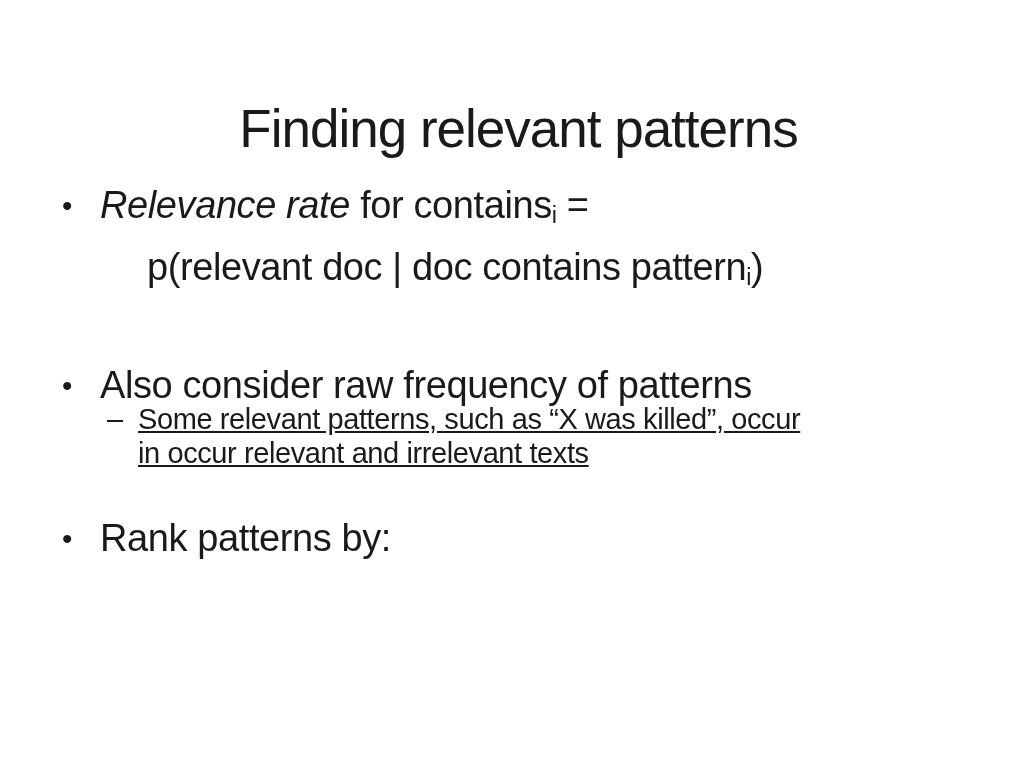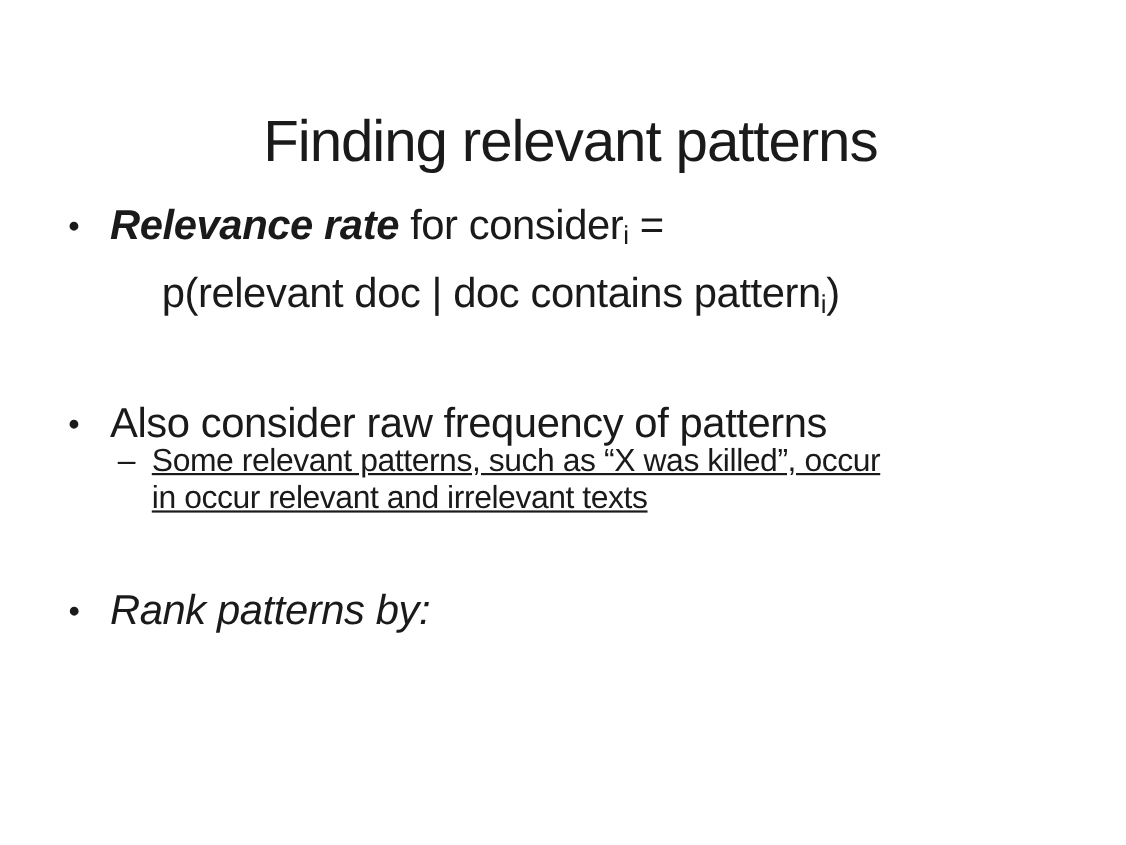--- a/index.html
+++ b/index.html
@@ -32,51 +32,51 @@
     font-weight: normal;
     letter-spacing: -1px;
   }
   .body-text { font-size: 38px; line-height: 1.2; }
   .sub-text  { font-size: 29px; line-height: 34px; }
 
   .b1      { top: 183px; left: 62px; }
   .l2      { top: 245px; left: 147px; }
   .b2      { top: 343px; left: 62px; margin-top: 20px; }
   .subblk  { top: 402px; left: 107px; display: flex; }
-  .b3      { top: 533px; left: 62px; font-style: italic; }
+  .b3      { top: 516px; left: 62px; }
   .formula { top: 600px; left: 252px; }
 
   .marker {
     display: inline-block;
     width: 38px;
     font-size: 0.78em;
     vertical-align: 0.08em;
   }
   .dash-marker {
     width: 31px;
     flex: 0 0 31px;
     font-size: 1em;
   }
-  .ital { font-style: italic; font-weight: bold; }
+  .ital { font-style: italic; }
   sub {
     font-size: 0.62em;
     line-height: 0;
     vertical-align: -0.22em;
   }
   .subline { white-space: nowrap; text-decoration: underline; }
 </style>
 </head>
 <body>
 
 <div class="slide">
 
   <h1 class="line title">Finding relevant patterns</h1>
 
   <div class="line body-text b1">
-    <span class="marker">•</span><span><span class="ital">Relevance rate</span><span> for consider</span><sub>i</sub><span> =</span></span>
+    <span class="marker">•</span><span><span class="ital">Relevance rate</span><span> for contains</span><sub>i</sub><span> =</span></span>
   </div>
 
   <div class="line body-text l2">
     <span>p(relevant doc | doc contains pattern</span><sub>i</sub><span>)</span>
   </div>
 
   <div class="line body-text b2">
     <span class="marker">•</span><span>Also consider raw frequency of patterns</span>
   </div>
 

